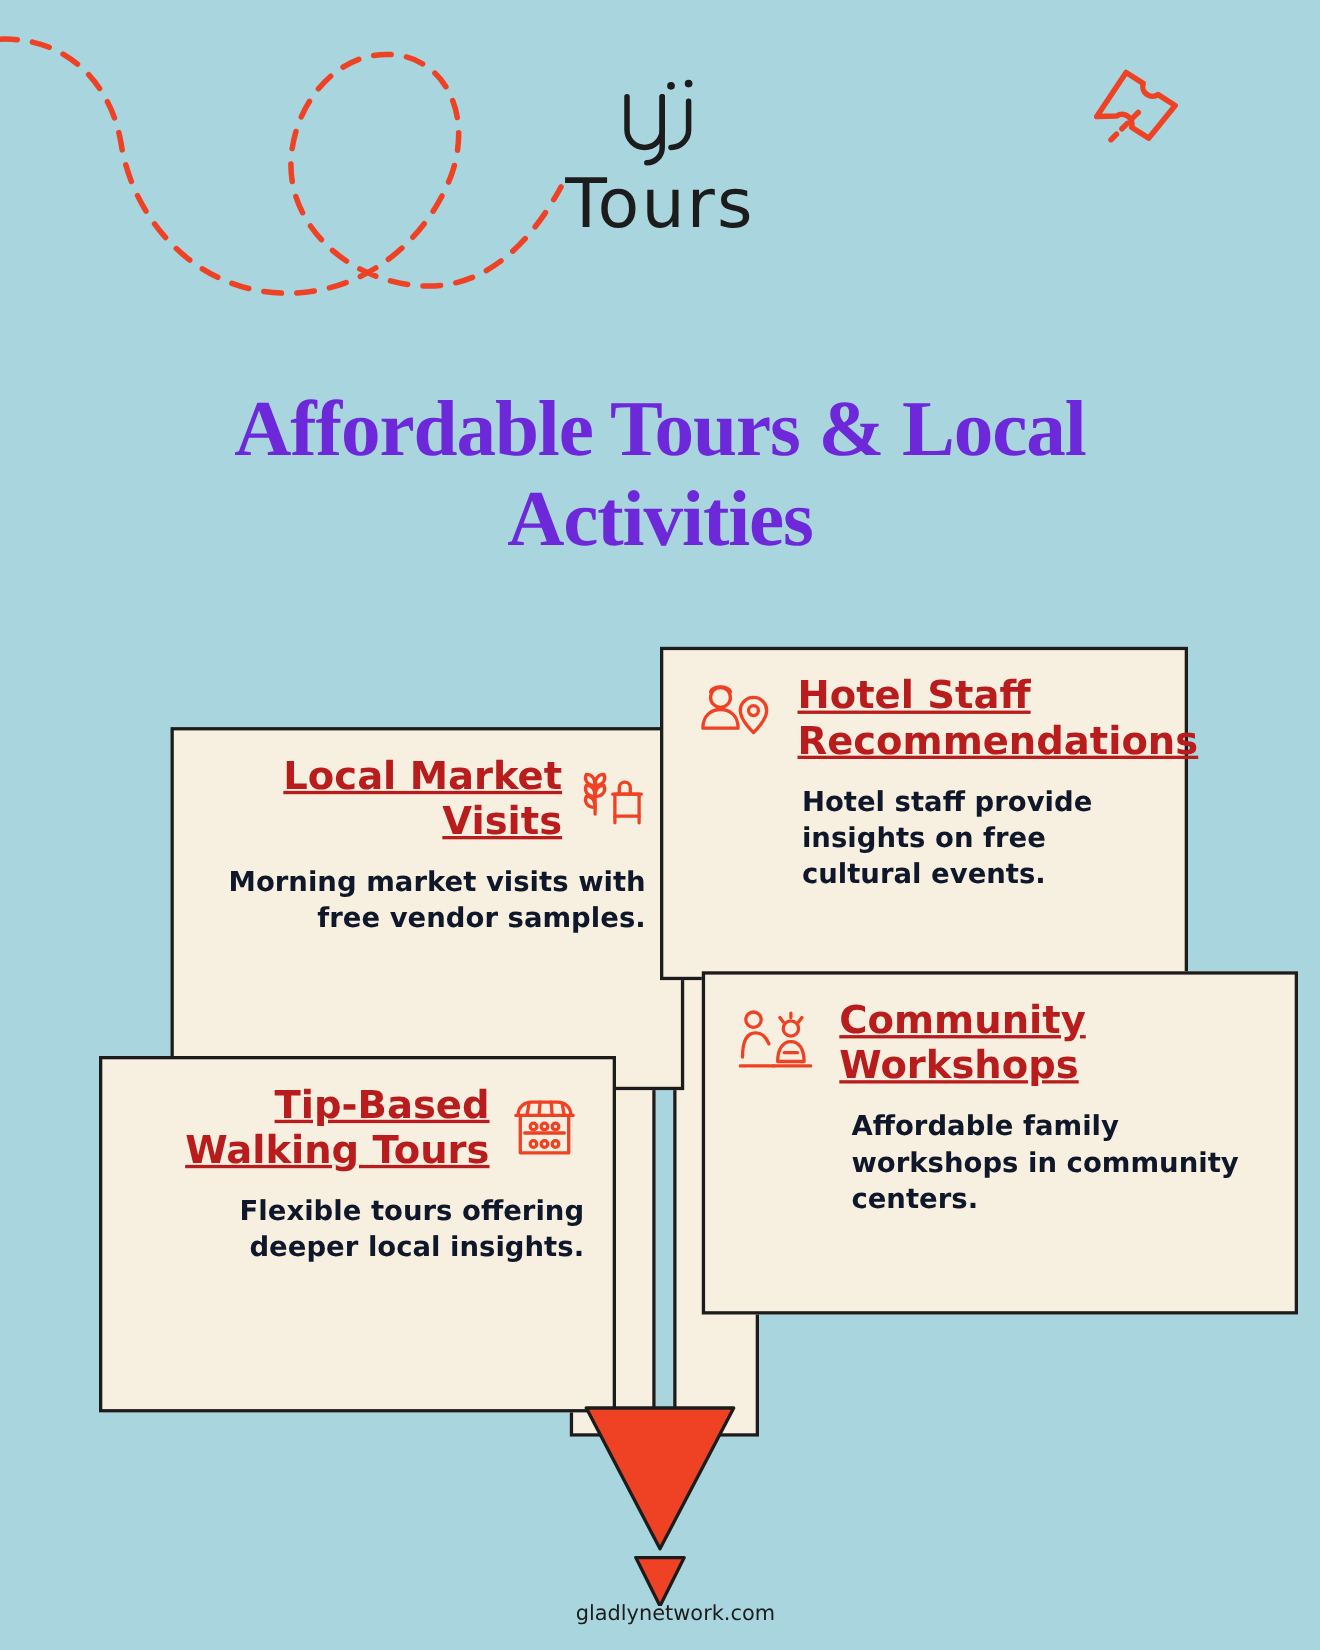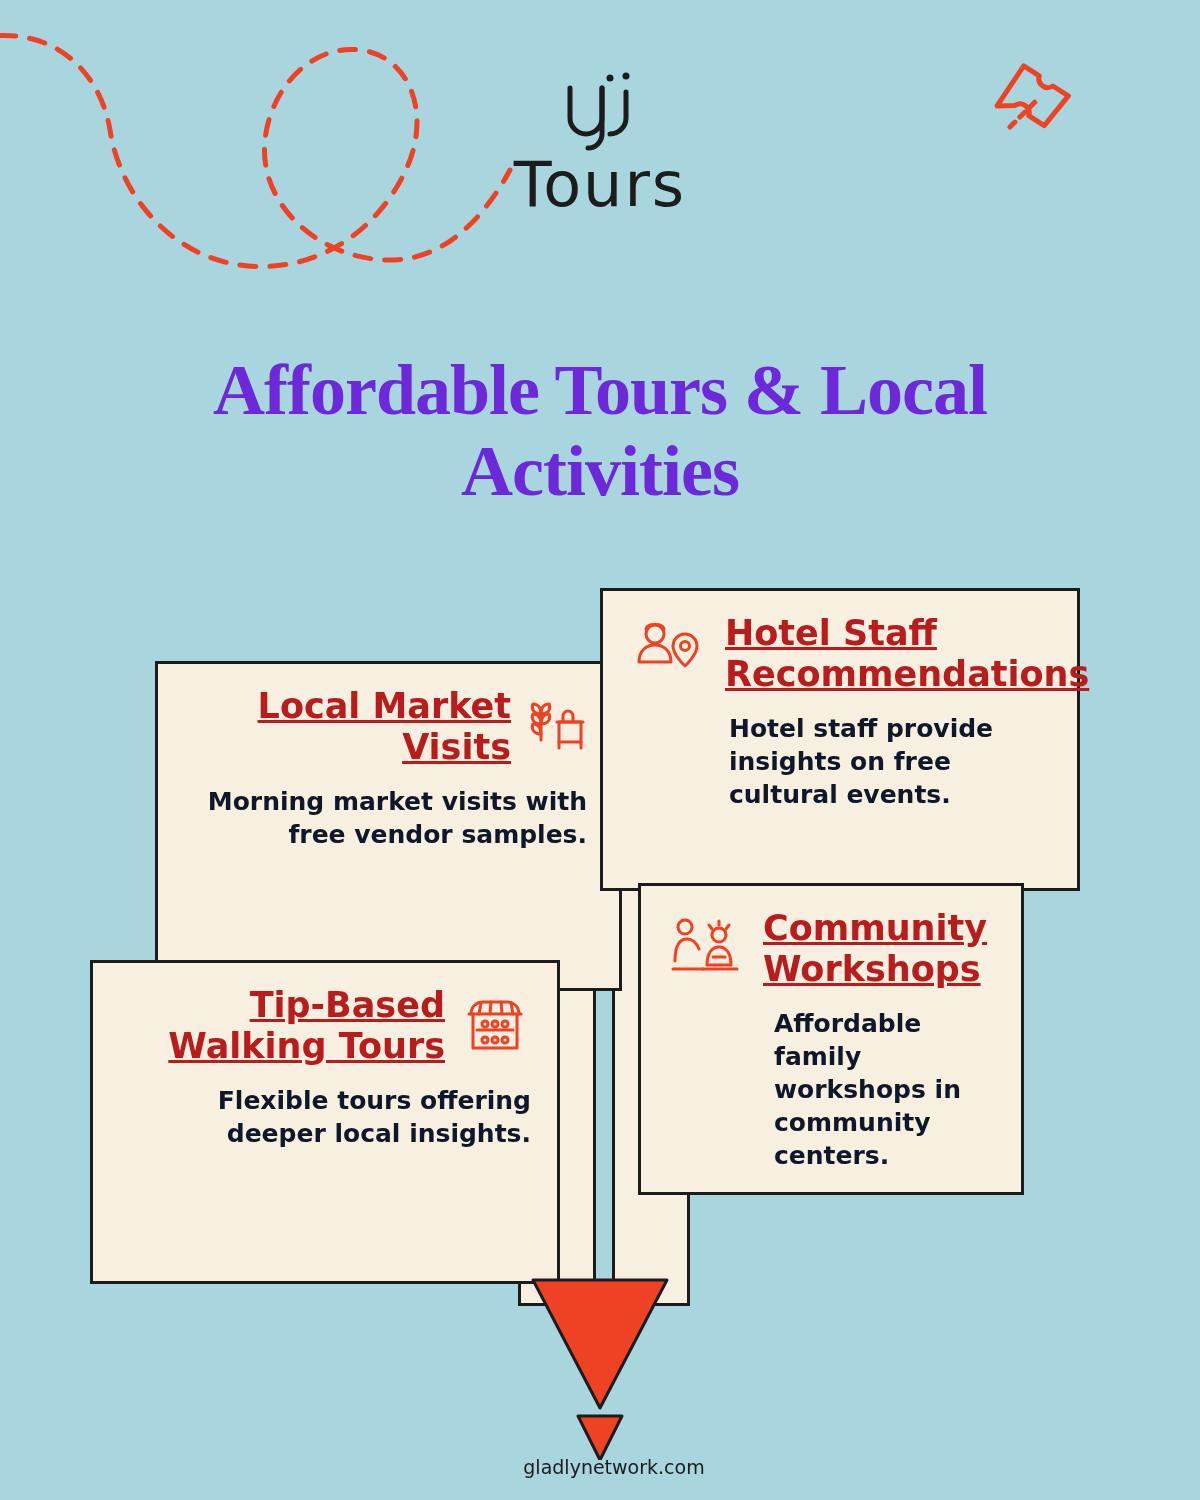--- a/index.html
+++ b/index.html
@@ -118,21 +118,21 @@
   .card-left .card-body { text-align: right; }
 
   .card-right .card-head { justify-content: flex-start; }
   .card-right .card-title { text-align: left; }
   .card-right .card-body { text-align: left; }
 
   
   #card-market   { left: 128px; top: 661px;  width: 467px; height: 330px; margin-left: 27px; }
   #card-walking  { left: 90px;  top: 960px;  width: 470px; height: 324px; }
   #card-hotel    { left: 600px; top: 588px;  width: 480px; height: 303px; }
-  #card-community{ left: 638px; top: 883px;  width: 386px; height: 312px; }
+  #card-community{ left: 638px; top: 883px;  width: 542px; height: 312px; }
 
   .card-market-inner { padding-right: 6px; }
 
   
   .funnel-wrap {
     position: absolute;
     left: 0;
     top: 1180px;
     width: 1200px;
     height: 280px;

